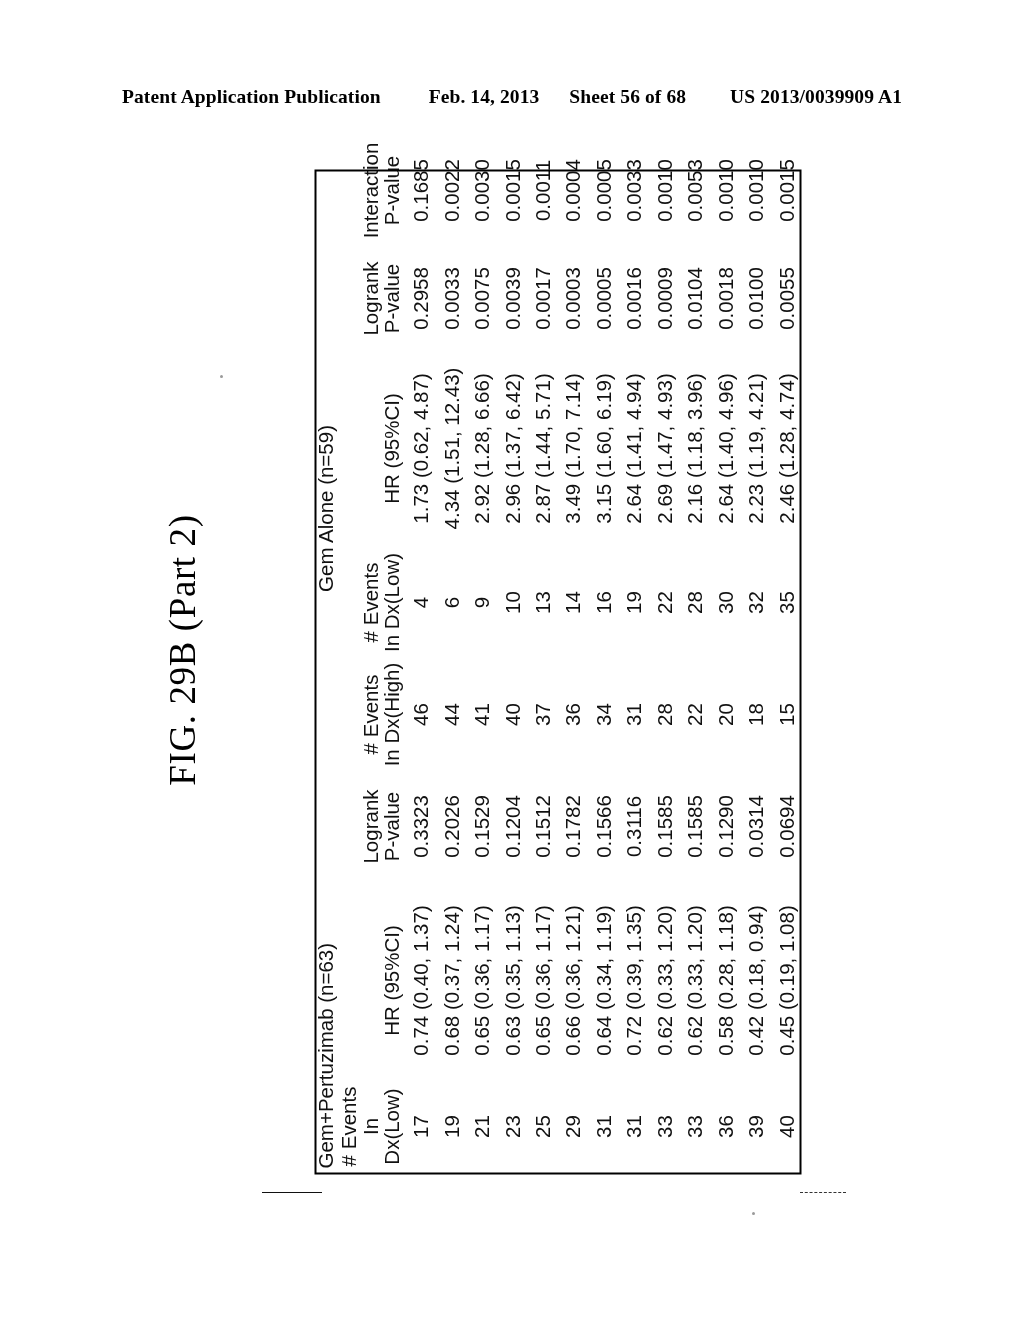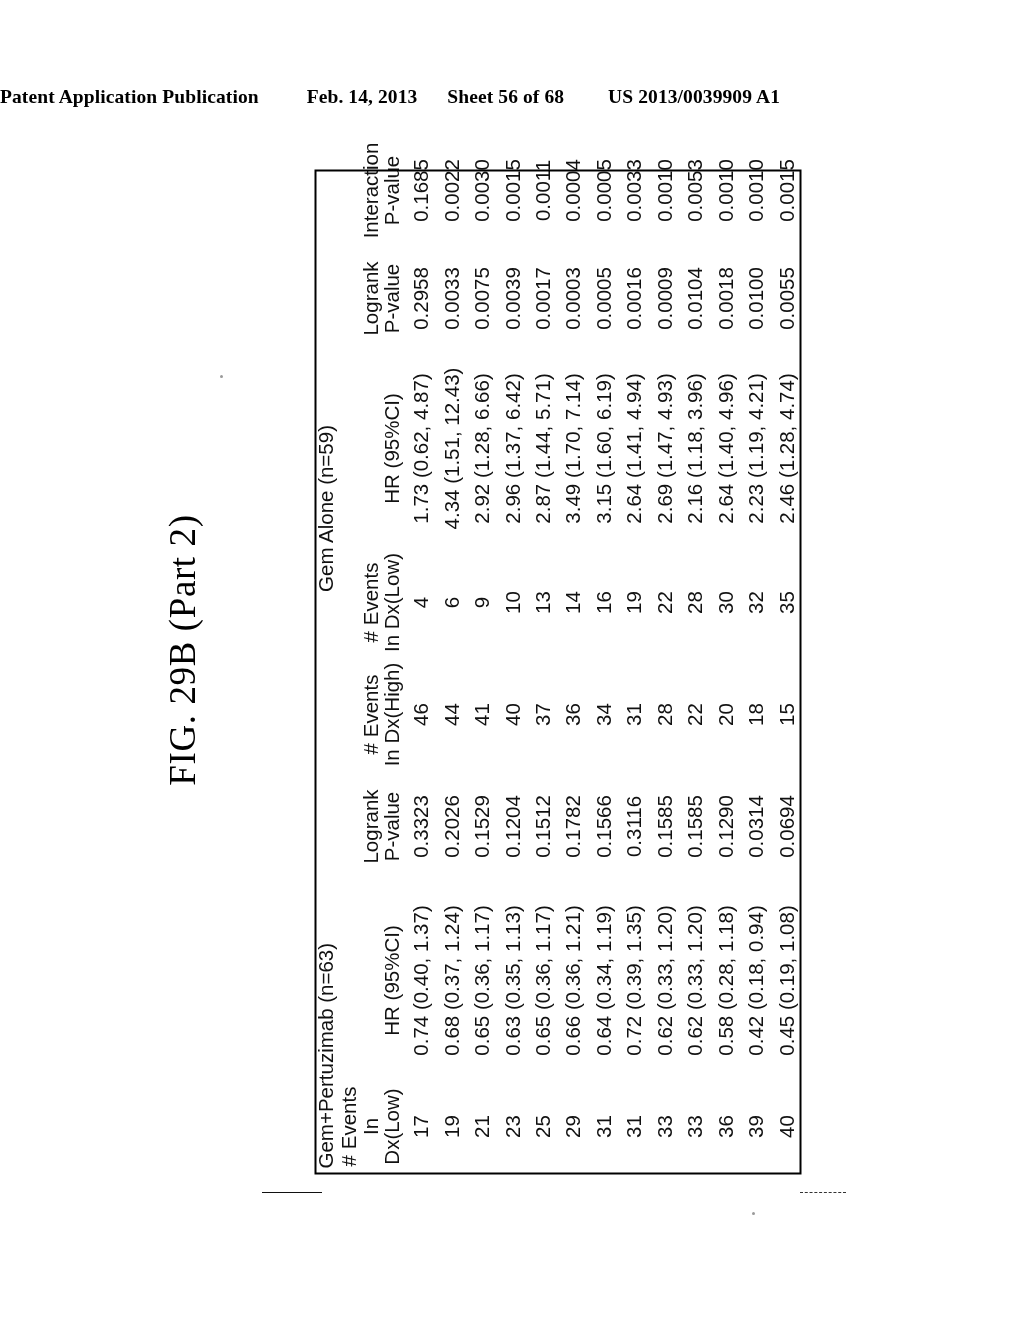--- a/index.html
+++ b/index.html
@@ -15,21 +15,21 @@
     color: #000000;
     overflow: hidden;
   }
 
   
   .page-header {
     position: absolute;
     top: 86px;
     left: 0;
     width: 1024px;
-    text-align: left;
+    text-align: center;
     font-family: "Liberation Serif", serif;
     font-weight: bold;
     font-size: 19.5px;
     letter-spacing: 0.1px;
     white-space: nowrap;
   }
   .page-header .seg { display: inline-block; }
   .gap-lg { display: inline-block; width: 34px; }
   .gap-md { display: inline-block; width: 20px; }
   .gap-xl { display: inline-block; width: 38px; }

